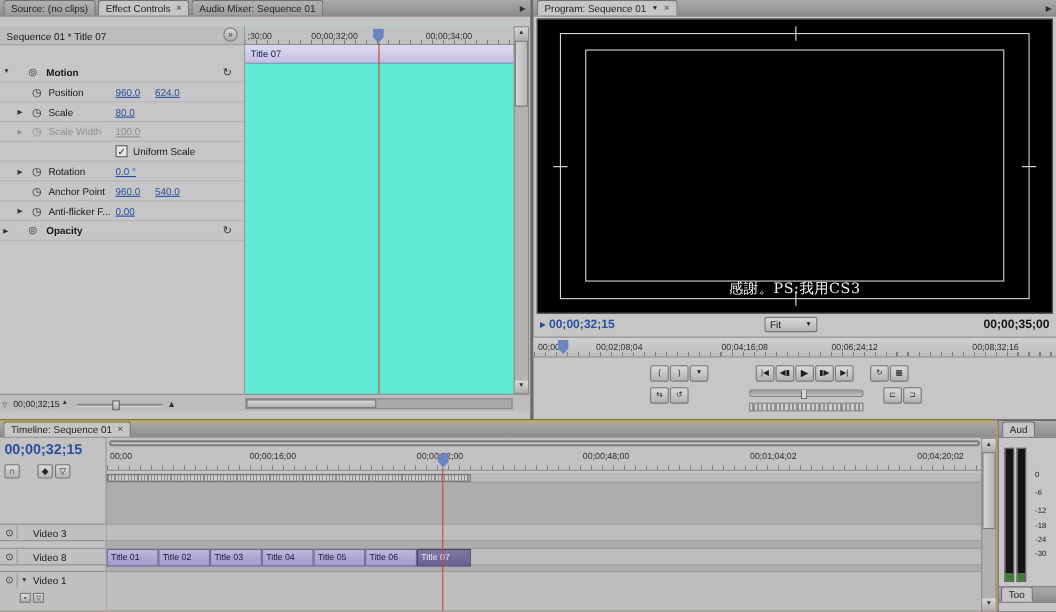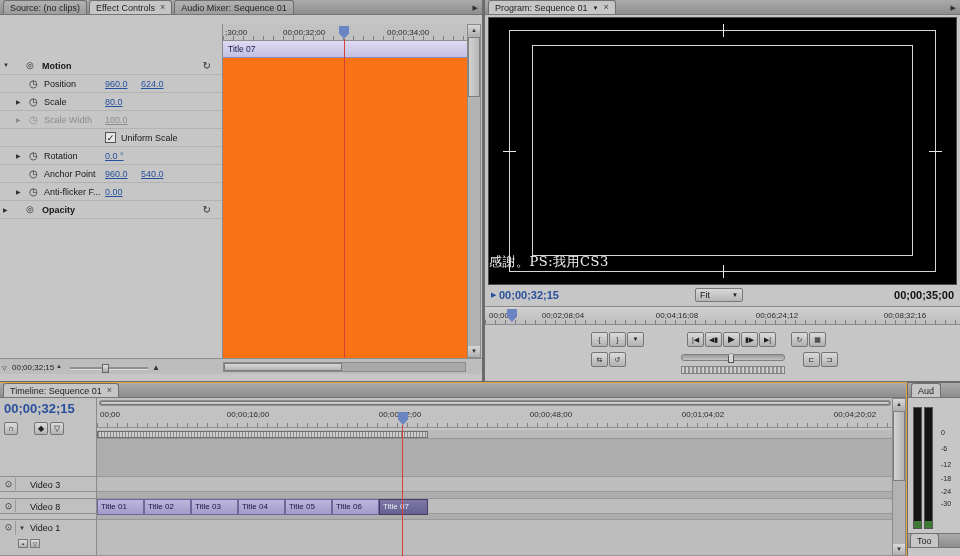--- a/index.html
+++ b/index.html
@@ -21,21 +21,21 @@
 .ecrow.disabled .lbl,.ecrow.disabled .val,.ecrow.disabled .sw,.ecrow.disabled .tw{color:#8d8d8d}
 .ecrow .lbl{position:absolute;top:4px}
 .tw{position:absolute;top:5px;font-size:6px;color:#333}
 .sw{position:absolute;left:29px;top:3px;font-size:10px;color:#2c2c2c}
 .badge{position:absolute;top:3px;font-size:9px;color:#2c2c2c}
 .val{position:absolute;top:4px;color:#26509e;text-decoration:underline}
 .ecrow.disabled .val{}
 .reset{position:absolute;right:11px;top:3px;font-size:10px;color:#2c2c2c}
 .checkbox{position:absolute;left:105px;top:3px;width:11px;height:11px;background:#e6e6e6;border:1px solid #555;font-size:9px;line-height:10px;text-align:center;color:#111}
 .ec-divider{position:absolute;left:222px;top:24px;bottom:23px;width:1px;background:#8a8a8a}
-.ec-mini{position:absolute;left:223px;top:24px;right:15px;bottom:23px;background:#f97316}
+.ec-mini{position:absolute;left:223px;top:24px;right:15px;bottom:23px;background:#5eead4}
 .ec-mini-ruler{position:absolute;left:0;right:0;top:0;height:17px;background:#c2c2c2;border-bottom:1px solid #8e8e8e}
 .rlabel{position:absolute;top:4px;font-size:8px;color:#2a2a2a;white-space:nowrap}
 .rlabel.center{transform:translateX(-50%)}
 .ticks{position:absolute;left:0;right:0;bottom:0;height:4px;background:repeating-linear-gradient(90deg,#7d7d7d 0 1px,transparent 1px 10px)}
 .ec-clip{position:absolute;left:0;right:0;top:17px;height:17px;background:linear-gradient(#dedbf2,#c3bfe4);border-bottom:1px solid #8f8bb8;color:#1c1c46;font-size:8.5px;line-height:16px;padding-left:5px}
 .pent{position:absolute;width:10px;height:13px;background:#6b84c2;clip-path:polygon(0 0,100% 0,100% 58%,50% 100%,0 58%);z-index:6}
 .ctiline{position:absolute;width:1px;background:#d24238;z-index:5}
 .ec-bottom{position:absolute;left:0;right:0;bottom:7px;height:16px;background:#bdbdbd;border-top:1px solid #8e8e8e}
 .minitc{position:absolute;left:12px;top:4px;font-size:8px;color:#222}
 .zicon{position:absolute;top:4px;color:#333}
@@ -46,21 +46,21 @@
 .vscroll{position:absolute;width:14px;background:#b2b2b2;border:1px solid #8a8a8a}
 .varrow{position:absolute;left:0;width:12px;height:11px;background:linear-gradient(#d8d8d8,#b0b0b0);font-size:6px;text-align:center;line-height:11px;color:#333}
 .vthumb{position:absolute;left:0;width:12px;background:linear-gradient(90deg,#d2d2d2,#b6b6b6);border:1px solid #7d7d7d}
 
 .pm{left:485px;top:0;width:475px;height:381px}
 .pm-video{position:absolute;left:3px;top:17px;width:469px;height:268px;background:#000;border:1px solid #4a4a4a}
 .safe{position:absolute;border:1px solid rgba(238,238,238,.9)}
 .safe.action{left:20px;right:20px;top:12px;bottom:12px}
 .safe.title{left:43px;right:43px;top:27px;bottom:28px}
 .tick{position:absolute;background:#e9e9e9}
-.pm-text{position:absolute;left:0;right:0;bottom:13px;color:#f2f2f2;font-size:13px;font-family:"DejaVu Serif","Liberation Serif",serif;letter-spacing:.5px}
+.pm-text{position:absolute;left:0;right:0;bottom:13px;text-align:center;color:#f2f2f2;font-size:13px;font-family:"DejaVu Serif","Liberation Serif",serif;letter-spacing:.5px}
 .pm-bar{position:absolute;left:0;right:0;top:287px;height:17px}
 .tc{font-size:11px;font-weight:bold}
 .tc.blue{color:#2a4f9d}
 .ctimini{position:absolute;left:6px;top:4px;color:#2a4f9d;font-size:7px}
 .fitdd{position:absolute;left:210px;top:1px;width:48px;height:14px;background:linear-gradient(#d8d8d8,#b6b6b6);border:1px solid #777;border-radius:2px;font-size:9px;display:flex;justify-content:space-between;align-items:center;padding:0 4px}
 .fitdd .dd{font-size:6px}
 .pm-ruler{position:absolute;left:0;right:0;top:306px;height:19px;background:linear-gradient(#d0d0d0,#bdbdbd);border-top:1px solid #8c8c8c;border-bottom:1px solid #8c8c8c}
 .transport{position:absolute;left:0;right:0;top:328px;height:53px}
 .tbtn{position:absolute;width:17px;height:15px;background:linear-gradient(#dadada,#b2b2b2);border:1px solid #767676;border-radius:2px;font-size:7px;line-height:13px;text-align:center;color:#1d1d1d}
 .shuttle{position:absolute;left:196px;top:26px;width:104px;height:7px;background:linear-gradient(#9a9a9a,#c4c4c4);border:1px solid #808080;border-radius:3px}
@@ -104,20 +104,24 @@
     <div class="tab active">
         <span>Effect Controls</span>
         <span class="close">×</span>
       </div>
     <div class="tab">
         <span>Audio Mixer: Sequence 01</span>
       </div>
     <span class="panelmenu">▶</span>
   </div>
 
+  <div class="ec-header">
+    <span class="ec-title">Sequence 01 * Title 07</span>
+    <span class="roundbtn" style="left:203px;top:1px">»</span>
+  </div>
 
 
   <div class="ecrow" style="top:57px">
     <span class="tw" style="left:3px">▼</span>
     <span class="badge" style="left:26px">◎</span>
     <b class="lbl" style="left:42px">Motion</b>
     <span class="reset">↻</span>
   </div>
 
   <div class="ecrow" style="top:75px">

